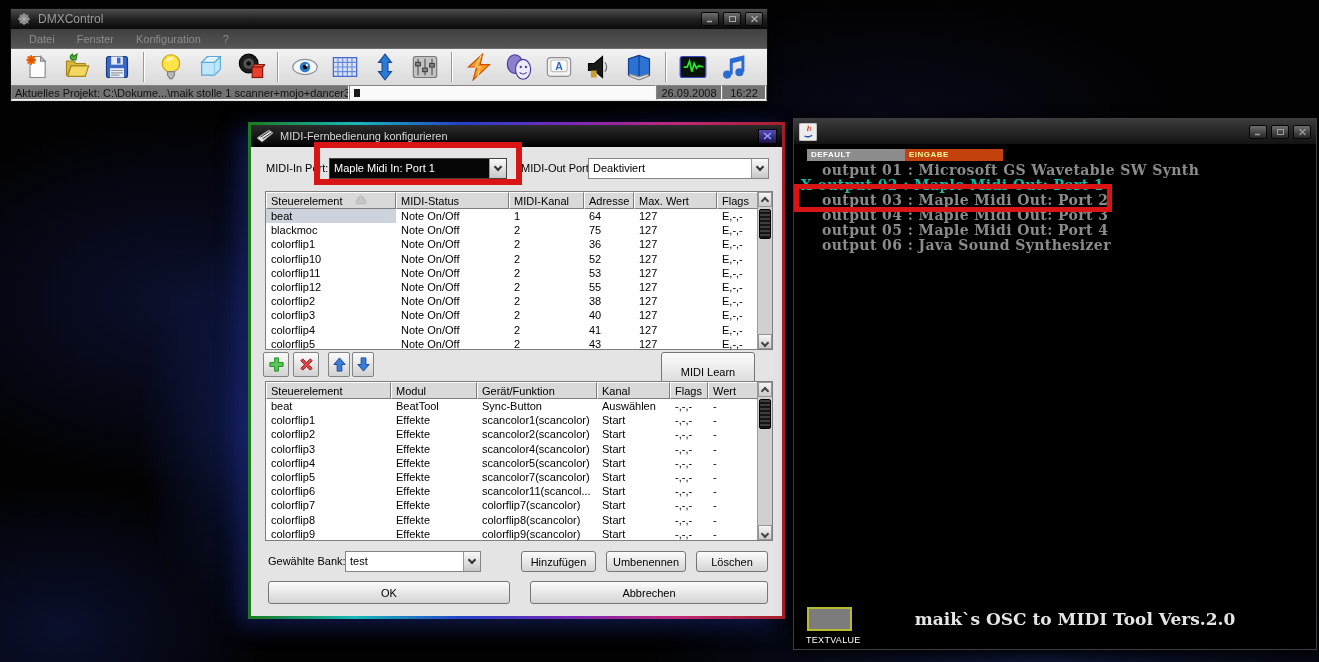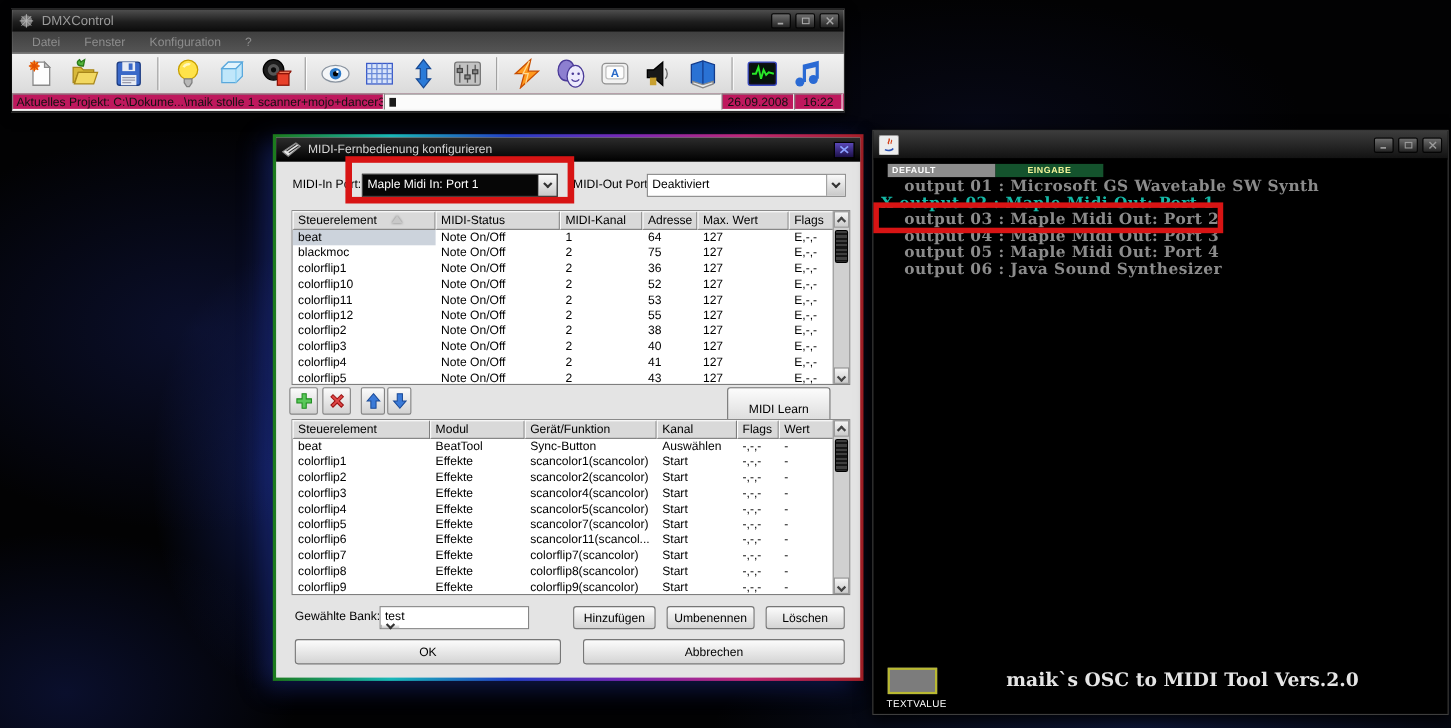--- a/index.html
+++ b/index.html
@@ -22,21 +22,21 @@
   .mw-title { color:#9a9a9a; font-size:12px; }
   .winbtns { margin-left:auto; display:flex; gap:4px; }
   .winbtn { width:18px; height:14px; background:linear-gradient(180deg,#6e6e6e,#242424); border:1px solid #050505; border-radius:2px; display:flex; align-items:center; justify-content:center; }
   .winbtn svg { width:9px; height:8px; }
   .mw-menubar { height:19px; background:linear-gradient(180deg,#404040,#555555); display:flex; align-items:center; gap:22px; padding:0 18px; font-size:11px; color:#8d8d8d; }
   .menu-item { cursor:default; }
   .mw-toolbar { height:37px; background:linear-gradient(180deg,#f2f2f2,#dadada); border-top:1px solid #6e6e6e; display:flex; align-items:center; padding:0 6px; }
   .tb-icon { width:28px; height:28px; margin:0 6px; flex:none; }
   .tb-icon svg { width:100%; height:100%; }
   .tb-sep { width:2px; height:30px; border-left:1px solid #9a9a9a; border-right:1px solid #ffffff; margin:0 6px; flex:none; }
-  .mw-statusbar { height:15px; background:#be185d; display:flex; font-size:11px; color:#111; }
+  .mw-statusbar { height:15px; background:#737373; display:flex; font-size:11px; color:#111; }
   .sb-panel { border:1px solid; border-color:#858585 #f6f6f6 #f6f6f6 #858585; display:flex; align-items:center; padding:0 3px; white-space:nowrap; overflow:hidden; }
   .sb-project { width:338px; }
   .sb-progress { width:307px; background:#fbfbfb; }
   .sb-block { width:6px; height:8px; background:#1a1a1a; margin-left:1px; }
   .sb-date { width:66px; justify-content:center; }
   .sb-time { width:44px; justify-content:center; }
   
   #dialog { left:248px; top:122px; width:537px; height:497px; padding:3px;
     background:linear-gradient(90deg,#1c7a1c,#18b8b8,#2440c8,#7a28b8,#c02878,#a82028);
     box-shadow:-8px 6px 22px rgba(45,75,225,.35), 5px 7px 16px rgba(0,0,0,.85); }
@@ -72,21 +72,21 @@
   .sqbtn { position:absolute; width:26px; height:25px; background:linear-gradient(180deg,#fbfbfb,#d2d2d2); border:1px solid #838383; border-radius:2px; display:flex; align-items:center; justify-content:center; }
   .sqbtn svg { width:17px; height:17px; }
   .btn { position:absolute; background:linear-gradient(180deg,#fcfcfc,#d4d4d4); border:1px solid #767676; border-radius:3px; font-size:11px; color:#000; display:flex; align-items:center; justify-content:center; }
   
   #osc-window { left:793px; top:118px; width:524px; height:532px; background:#000; border:1px solid #3e3e3e; box-shadow:0 4px 12px rgba(0,0,0,.9); }
   .osc-titlebar { height:26px; background:linear-gradient(180deg,#3c3c3c,#121212); display:flex; align-items:center; padding:0 5px; border-bottom:1px solid #000; }
   .osc-titleicon svg { width:18px; height:18px; display:block; }
   .osc-tabs { position:absolute; left:13px; top:30px; display:flex; }
   .osc-tab { width:98px; height:12px; font-size:8px; font-weight:bold; padding:1px 4px; letter-spacing:.5px; white-space:nowrap; overflow:hidden; }
   .tab-default { background:#8d8d8d; color:#ffffff; }
-  .tab-eingabe { background:#14532d; color:#f6f69a;text-align:center; }
+  .tab-eingabe { background:#c2410c; color:#f6f69a; }
   .osc-list { position:absolute; left:0; right:4px; top:44px; }
   .output-line { height:15px; line-height:15px; padding-left:28px; font-family:"DejaVu Serif", serif; font-weight:bold; font-size:14px; letter-spacing:.4px; color:#8b8b8b; white-space:nowrap; }
   .output-line.selected { padding-left:7px; color:#14b8a6; }
   .textvalue-box { position:absolute; left:13px; top:488px; width:45px; height:24px; background:#7c7c7c; border:2px solid #b9b932; }
   .textvalue-label { position:absolute; left:12px; top:516px; color:#fff; font-size:9px; letter-spacing:.3px; }
   .osc-footer { position:absolute; left:60px; right:20px; top:490px; text-align:center; color:#e5e5e5; font-family:"DejaVu Serif", serif; font-weight:bold; font-size:17px; }
   
   .hl { position:absolute; border:6px solid #d81414; pointer-events:none; z-index:50; }
   #hl-combo { left:314px; top:142px; width:208px; height:43px; }
   #hl-output { left:794px; top:184px; width:318px; height:28px; border-width:5px; }
@@ -515,21 +515,21 @@
             <span class="chev up"></span>
           </span>
       <span class="sthumb"></span>
       <span class="sbtn bottom">
             <span class="chev"></span>
           </span>
     </div>
   </div>
 
   <span class="dlg-label" style="left:17px; top:430px;">Gewählte Bank:</span>
-  <div class="combo" style="left:94px; top:426px; width:136px;flex-direction:column;">
+  <div class="combo" style="left:94px; top:426px; width:136px;">
     <span class="val">test</span>
     <span class="drop">
           <span class="chev"></span>
         </span>
   </div>
   <span class="btn" style="left:270px; top:426px; width:75px; height:21px;">Hinzufügen</span>
   <span class="btn" style="left:355px; top:426px; width:80px; height:21px;">Umbenennen</span>
   <span class="btn" style="left:445px; top:426px; width:72px; height:21px;">Löschen</span>
 
   <span class="btn" style="left:17px; top:456px; width:242px; height:23px;">OK</span>

